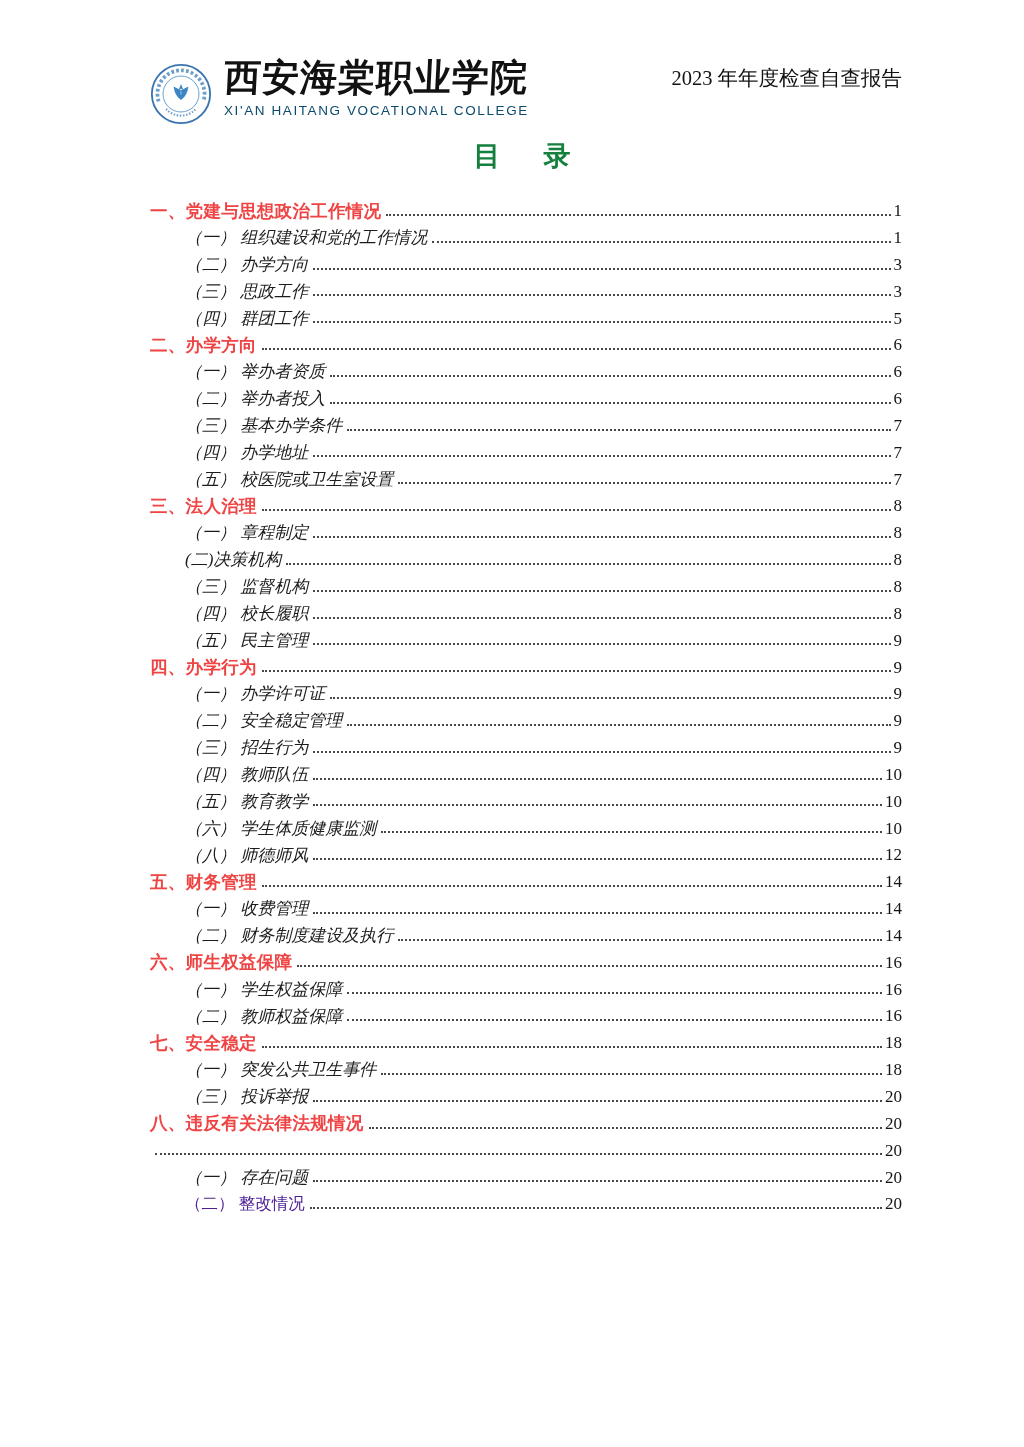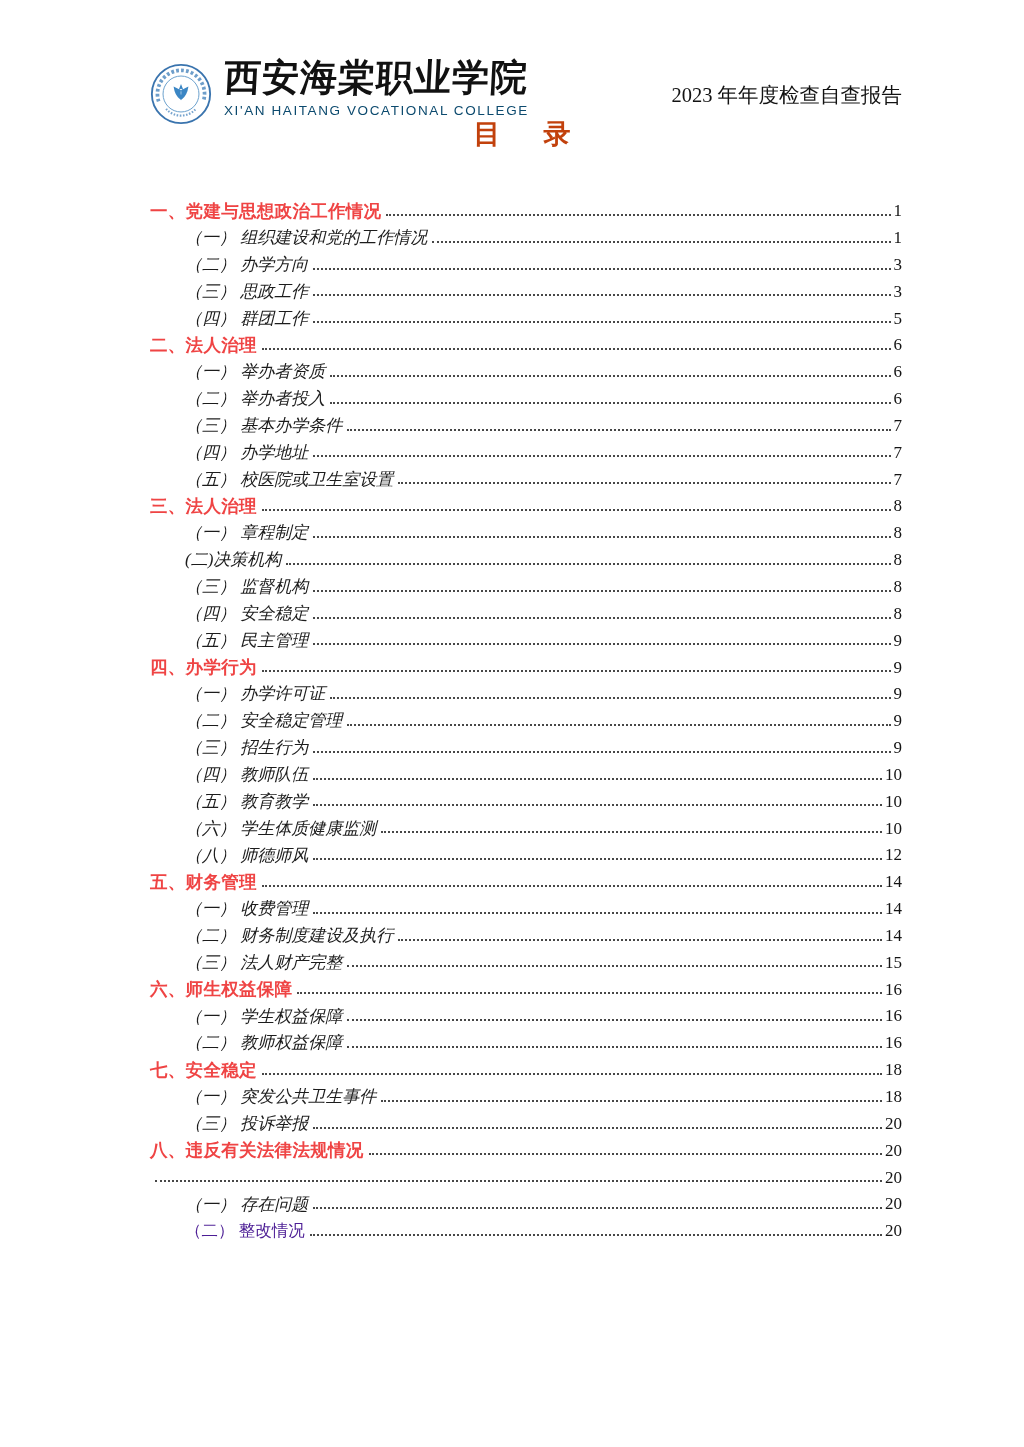--- a/index.html
+++ b/index.html
@@ -26,29 +26,29 @@
     letter-spacing: 1px; color: #111;
     transform: skewX(-3deg);
   }
   .college-en {
     font-family: "Liberation Sans", sans-serif;
     font-size: 13.5px; letter-spacing: 1.6px; font-weight: 500;
     color: #0c4a6e; margin-top: 4px; white-space: nowrap;
   }
   .report-title {
     font-family: "Liberation Serif", serif;
-    font-size: 20.5px; color: #121212; margin-top: 23px; white-space: nowrap;
+    font-size: 20.5px; color: #121212; margin-top: 6px; white-space: nowrap;
   }
   
   .toc-title {
-    position: absolute; top: 116px; left: 150px; width: 752px;
+    position: absolute; top: 138px; left: 150px; width: 752px;
     margin: 0; text-align: center;
     font-family: "Liberation Serif", serif;
     font-weight: 700; font-size: 27px; letter-spacing: 8px;
-    color: #c2410c; white-space: pre;
+    color: #15803d; white-space: pre;
   }
   
   .toc {
     position: absolute; top: 194px; left: 150px; width: 752px;
   }
   .row { height: 26.85px; display: flex; align-items: flex-end; }
   .row .label { white-space: nowrap; line-height: 1.15; }
   .lvl2 { padding-left: 35px; }
   .f-hei .label {
     font-family: "Liberation Sans", sans-serif;
@@ -135,21 +135,21 @@
       <span class="pagenum">3</span>
     </div>
 
     <div class="row lvl2 f-kai">
       <span class="label">（四） 群团工作</span>
       <span class="leader"></span>
       <span class="pagenum">5</span>
     </div>
 
     <div class="row lvl1 f-hei">
-      <span class="label">二、法人治理</span>
+      <span class="label">二、办学方向</span>
       <span class="leader"></span>
       <span class="pagenum">6</span>
     </div>
 
     <div class="row lvl2 f-kai">
       <span class="label">（一） 举办者资质</span>
       <span class="leader"></span>
       <span class="pagenum">6</span>
     </div>
 
@@ -195,21 +195,21 @@
       <span class="pagenum">8</span>
     </div>
 
     <div class="row lvl2 f-kai">
       <span class="label">（三） 监督机构</span>
       <span class="leader"></span>
       <span class="pagenum">8</span>
     </div>
 
     <div class="row lvl2 f-kai">
-      <span class="label">（四） 安全稳定</span>
+      <span class="label">（四） 校长履职</span>
       <span class="leader"></span>
       <span class="pagenum">8</span>
     </div>
 
     <div class="row lvl2 f-kai">
       <span class="label">（五） 民主管理</span>
       <span class="leader"></span>
       <span class="pagenum">9</span>
     </div>
 
@@ -272,25 +272,20 @@
       <span class="leader"></span>
       <span class="pagenum">14</span>
     </div>
 
     <div class="row lvl2 f-kai">
       <span class="label">（二） 财务制度建设及执行</span>
       <span class="leader"></span>
       <span class="pagenum">14</span>
     </div>
 
-    <div class="row lvl2 f-kai">
-      <span class="label">（三） 法人财产完整</span>
-      <span class="leader"></span>
-      <span class="pagenum">15</span>
-    </div>
 
     <div class="row lvl1 f-hei">
       <span class="label">六、师生权益保障</span>
       <span class="leader"></span>
       <span class="pagenum">16</span>
     </div>
 
     <div class="row lvl2 f-kai">
       <span class="label">（一） 学生权益保障</span>
       <span class="leader"></span>

